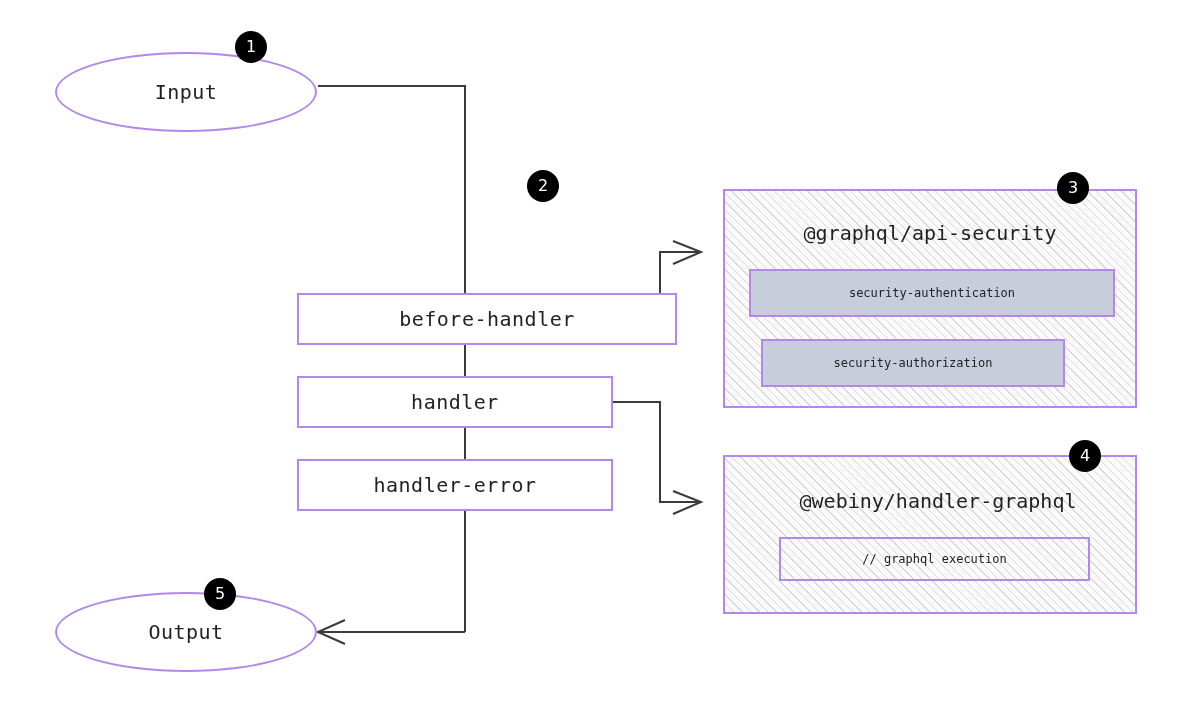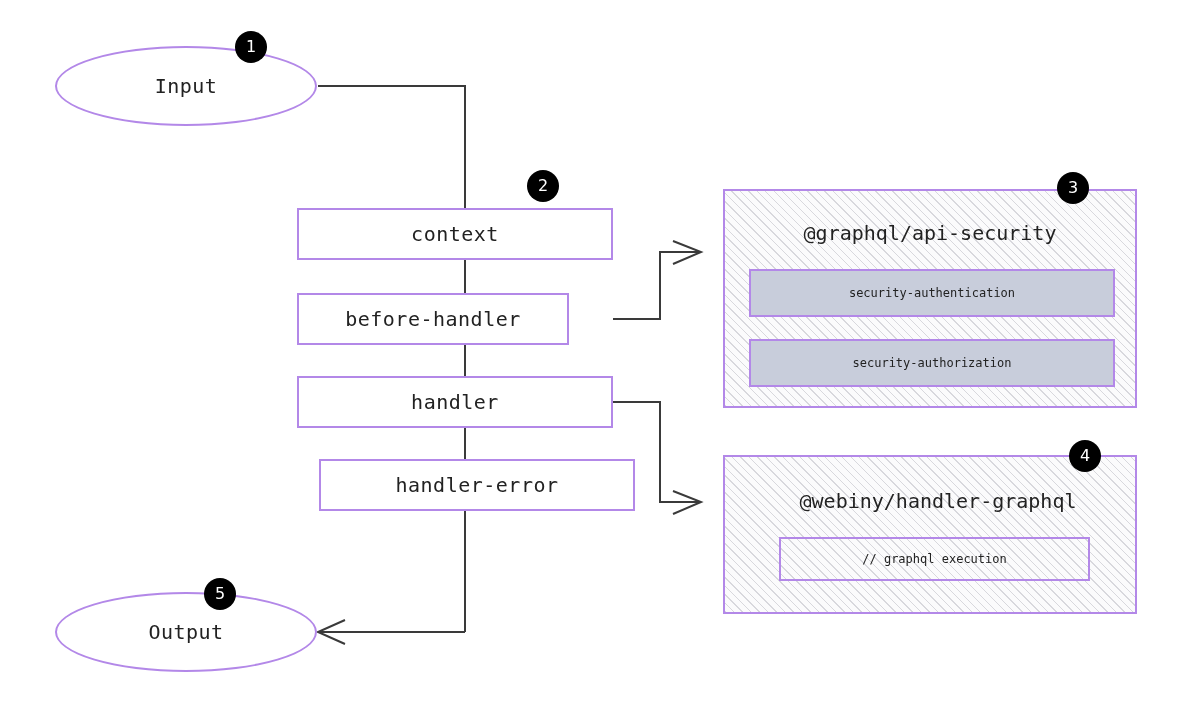--- a/index.html
+++ b/index.html
@@ -135,44 +135,41 @@
 
     <path d="M 613 319 L 660 319 L 660 252 L 700 252" fill="none" stroke="#3a3a3a" stroke-width="2"></path>
     <path d="M 673 241 L 701 252 L 673 264" fill="none" stroke="#3a3a3a" stroke-width="2" stroke-linecap="butt" stroke-linejoin="miter"></path>
 
     <path d="M 613 402 L 660 402 L 660 502 L 700 502" fill="none" stroke="#3a3a3a" stroke-width="2"></path>
     <path d="M 673 491 L 701 502 L 673 514" fill="none" stroke="#3a3a3a" stroke-width="2" stroke-linecap="butt" stroke-linejoin="miter"></path>
   </svg>
 
   <div class="layer" id="html-layer">
 
-    <div class="terminal" style="left:55px; top:46px; width:262px; height:80px;">
+    <div class="terminal" style="left:55px; top:52px; width:262px; height:80px;">
       <span class="terminal-label">Input</span>
     </div>
 
-    <div class="stage-box" style="left:297px; top:208px; width:316px; height:52px;">
-      <span class="stage-label">context</span>
-    </div>
 
-    <div class="stage-box" style="left:297px; top:293px; width:272px; height:52px;">
+    <div class="stage-box" style="left:297px; top:293px; width:380px; height:52px;">
       <span class="stage-label">before-handler</span>
     </div>
 
     <div class="stage-box" style="left:297px; top:376px; width:316px; height:52px;justify-content:center;">
       <span class="stage-label">handler</span>
     </div>
 
-    <div class="stage-box" style="left:297px; top:459px; width:316px; height:52px;margin-left:22px;">
+    <div class="stage-box" style="left:297px; top:459px; width:316px; height:52px;">
       <span class="stage-label">handler-error</span>
     </div>
 
     <div class="module-panel" style="left:723px; top:189px; width:414px; height:219px;">
       <div class="module-title" style="top:30px;">@graphql/api-security</div>
       <div class="module-item filled" style="left:24px; top:78px; width:366px; height:48px;">security-authentication</div>
-      <div class="module-item filled" style="left:24px; top:148px; width:366px; height:48px;">security-authorization</div>
+      <div class="module-item filled" style="left:36px; top:148px; width:304px; height:48px;">security-authorization</div>
     </div>
 
     <div class="module-panel" style="left:723px; top:455px; width:414px; height:159px;">
       <div class="module-title" style="top:32px;margin-left:16px;">@webiny/handler-graphql</div>
       <div class="module-item hollow" style="left:54px; top:80px; width:311px; height:44px;">// graphql execution</div>
     </div>
 
     <div class="terminal" style="left:55px; top:592px; width:262px; height:80px;">
       <span class="terminal-label">Output</span>
     </div>

